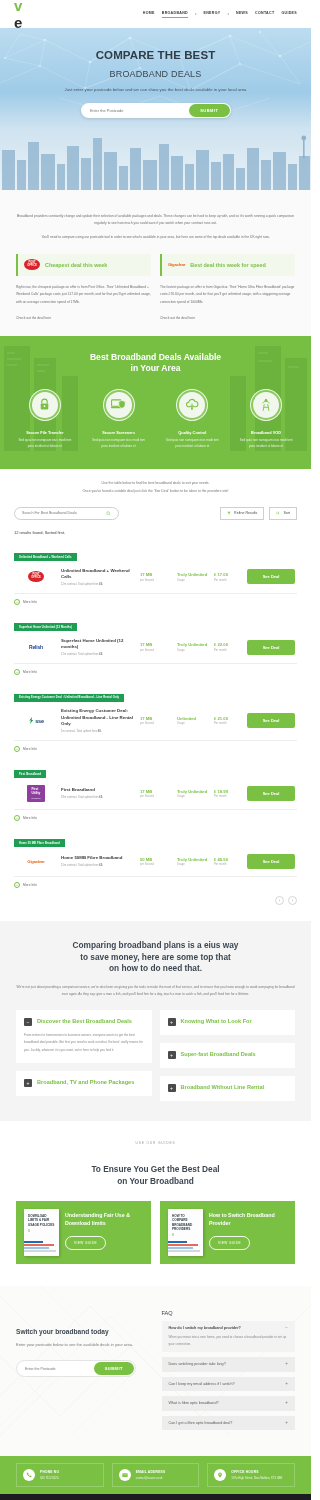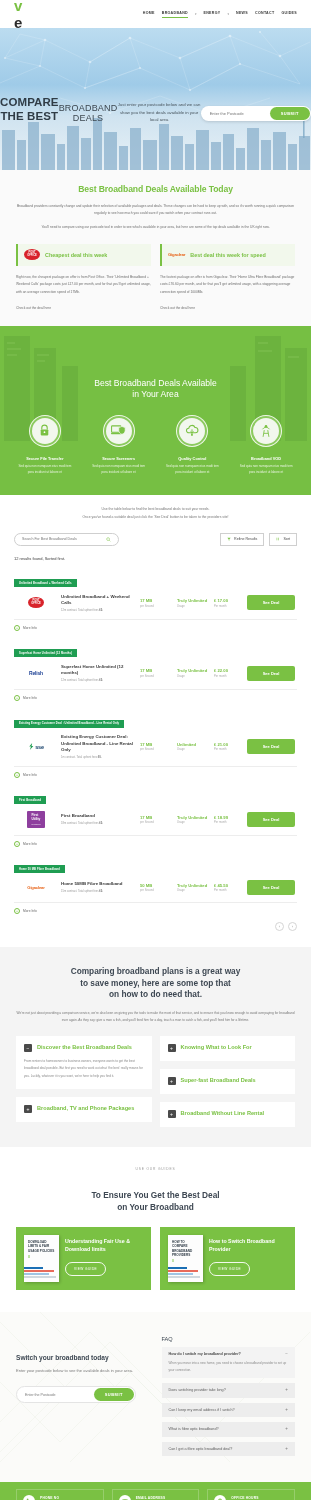--- a/index.html
+++ b/index.html
@@ -19,23 +19,23 @@
   .main-nav a {
     font-size:3.6px; letter-spacing:0.3px; text-transform:uppercase;
     color:#3a3a3a; text-decoration:none; font-weight:600; white-space:nowrap;
     position:relative; padding-bottom:2px;
   }
   .main-nav a.active { border-bottom:1px solid #7ac143; }
   .caret { font-size:3px; color:#8a8a8a; }
 
   
   .hero {
-    height:142px; position:relative; overflow:hidden;
+    height:162px; position:relative; overflow:hidden;
     background:linear-gradient(#bcdcf0 0%, #9fcbe8 40%, #cfe3f0 62%, #e9f1f6 100%);
-    display:flex; flex-direction:row; align-items:center; padding-top:20px;
+    display:flex; flex-direction:column; align-items:center; padding-top:20px;
   }
   .hero-net { position:absolute; inset:0; opacity:.55; }
   .city { position:absolute; left:0; right:0; bottom:0; height:60px; opacity:.85;}
   .hero h1 {
     position:relative; z-index:3; font-size:11.5px; font-weight:700;
     color:#303c46; letter-spacing:0.1px; text-align:center; line-height:1.25;
   }
   .hero h2 {
     position:relative; z-index:3; font-size:9px; font-weight:500;
     color:#3c4750; text-align:center; margin-top:7px; letter-spacing:0.2px;
@@ -81,21 +81,21 @@
   .deal-body p { font-size:3.3px; color:#6e6e6e; line-height:2.3; margin-top:8px; }
   .deal-body a { font-size:3.3px; color:#6e6e6e; display:block; margin-top:9px; text-decoration:none; }
 
   
   .features {
     background:#76bf43; position:relative; overflow:hidden;
     padding:16px 8px 20px; text-align:center;
   }
   .features-bg { position:absolute; inset:0; opacity:.13; }
   .features h3 {
-    position:relative; z-index:2; color:#fff; font-size:8.6px; font-weight:400; line-height:1.35;margin-top:36px;
+    position:relative; z-index:2; color:#fff; font-size:8.6px; font-weight:700; line-height:1.35;
   }
   .feat-row { position:relative; z-index:2; display:flex; margin-top:14px; }
   .feat { flex:1; display:flex; flex-direction:column; align-items:center; }
   .feat-circle {
     width:32px; height:32px; border-radius:50%; background:#8cca5f;
     border:1px solid rgba(255,255,255,.85);
     display:flex; align-items:center; justify-content:center;
   }
   .feat-inner {
     width:26px; height:26px; border-radius:50%; background:#f2f7ee;
@@ -339,21 +339,20 @@
   <h1>COMPARE THE BEST</h1>
   <h2>BROADBAND DEALS</h2>
   <p>Just enter your postcode below and we can show you the best deals available in your local area</p>
   <div class="postcode-form">
     <input type="text" placeholder="Enter the Postcode" style="">
     <button class="btn-submit">SUBMIT</button>
   </div>
 </section>
 
 <section class="sec-today">
-  <h3>Best Broadband Deals Available Today</h3>
   <p class="lede">Broadband providers constantly change and update their selection of available packages and deals. These changes can be hard to keep up with, and so it's worth running a quick comparison regularly to see how much you could save if you switch when your contract runs out.</p>
   <p class="lede">You'll need to compare using our postcode tool in order to see what's available in your area, but here are some of the top deals available in the UK right now.</p>
   <div class="deal-cols" id="today-cards">
       <div class="deal-col">
         <div class="deal-head">
           <div class="po-logo">
             <span>POST</span>
             <span>OFFICE</span>
           </div>
           <div class="deal-head-title">Cheapest deal this week</div>
@@ -622,21 +621,21 @@
         </div></div>
     </div>
   <div class="pager">
     <div class="pg">‹</div>
     <div class="pg">›</div>
   </div>
 </section>
 
 <section class="tips">
   <h3>
-    <span>Comparing broadband plans is a great way</span><br>
+    <span>Comparing broadband plans is a eius way</span><br>
     <span>to save money, here are some top that</span><br>
     <span>on how to do need that.</span>
   </h3>
   <p class="lede">We're not just about providing a comparison service, we're also keen on giving you the tools to make the most of that service, and to ensure that you know enough to avoid overpaying for broadband ever again. As they say: give a man a fish, and you'll feed him for a day, teach a man to catch a fish, and you'll feed him for a lifetime.</p>
   <div class="acc-grid">
     <div class="acc-col" id="acc-left">
         <div class="acc-item">
           <div class="acc-head">
             <span class="acc-sq">−</span>
             <span class="acc-title">Discover the Best Broadband Deals</span>

